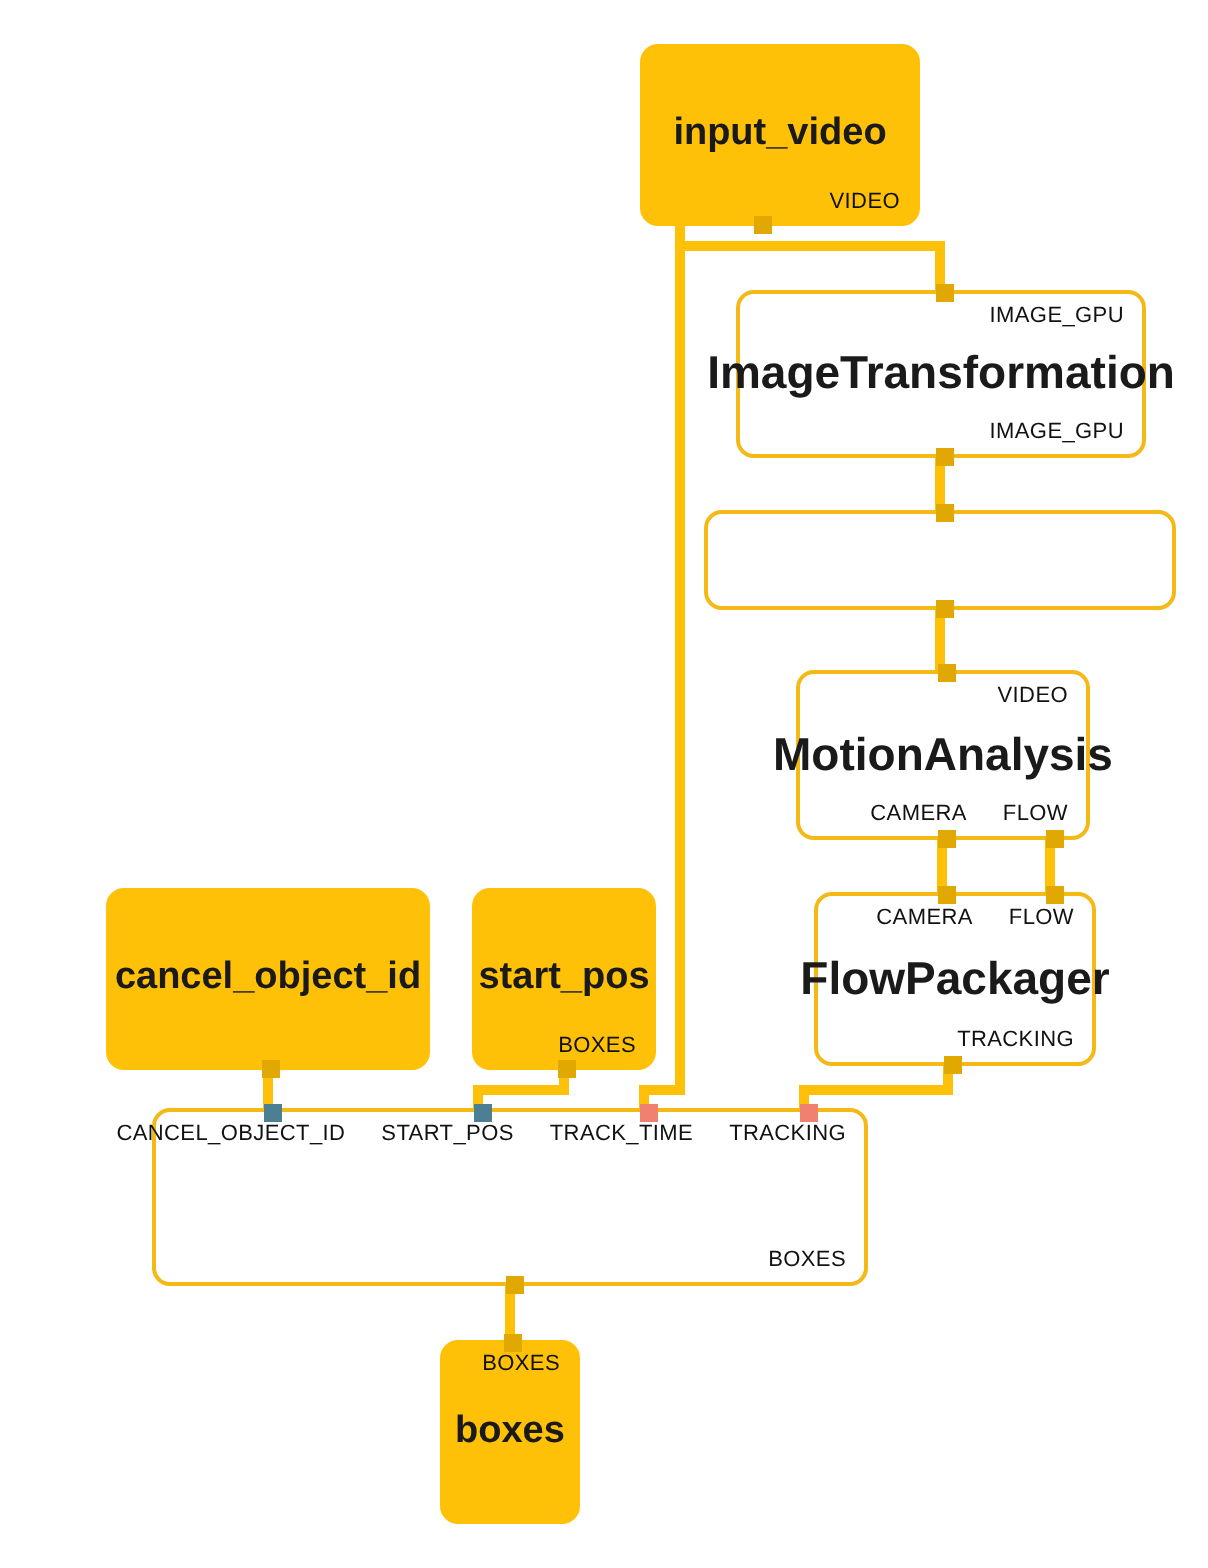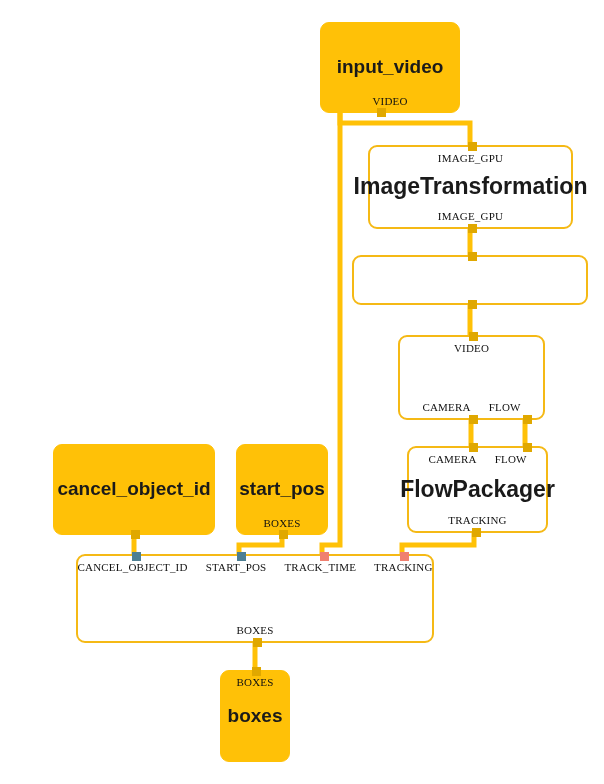--- a/index.html
+++ b/index.html
@@ -52,23 +52,22 @@
     text-align: center;
     white-space: nowrap;
   }
   .node.io .node-title { font-size: 19px; }
   .node.calc .node-title { font-size: 23px; }
   .port-row {
     position: absolute;
     left: 0;
     width: 100%;
     display: flex;
-    justify-content: center;
+    justify-content: flex-end;
     pointer-events: none;
-    font-family: Liberation Serif, serif;
   }
   .port-row.inputs  { top: 5px; }
   .port-row.outputs { bottom: 5px; }
   .port-label {
     font-size: 11px;
     color: #111111;
     white-space: nowrap;
     letter-spacing: 0.2px;
     margin: 0 9px;
     pointer-events: auto;
@@ -132,20 +131,21 @@
     <span class="port-square amber" style="left:97.5px; top:-5.5px;"></span>
     <span class="port-square amber" style="left:97.5px; bottom:-5.5px;"></span>
   </div>
 
   <div class="node calc" style="left:352px; top:255px; width:236px; height:50px;">
     <span class="port-square amber" style="left:113.5px; top:-5.5px;"></span>
     <span class="port-square amber" style="left:113.5px; bottom:-5.5px;"></span>
   </div>
 
   <div class="node calc" style="left:398px; top:335px; width:147px; height:85px;">
+    <div class="node-title">MotionAnalysis</div>
     <div class="port-row inputs">
       <span class="port-label">VIDEO</span>
     </div>
     <div class="port-row outputs">
       <span class="port-label">CAMERA</span>
       <span class="port-label">FLOW</span>
     </div>
     <span class="port-square amber" style="left:68.5px; top:-5.5px;"></span>
     <span class="port-square amber" style="left:68.5px; bottom:-5.5px;"></span>
     <span class="port-square amber" style="left:122.5px; bottom:-5.5px;"></span>

